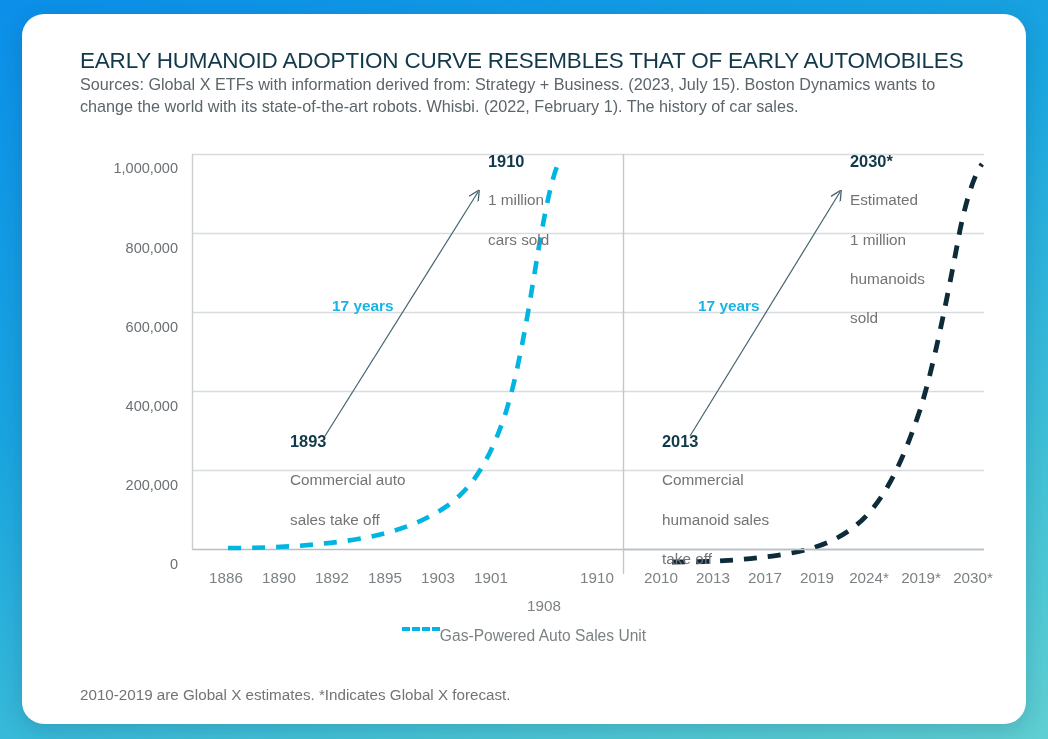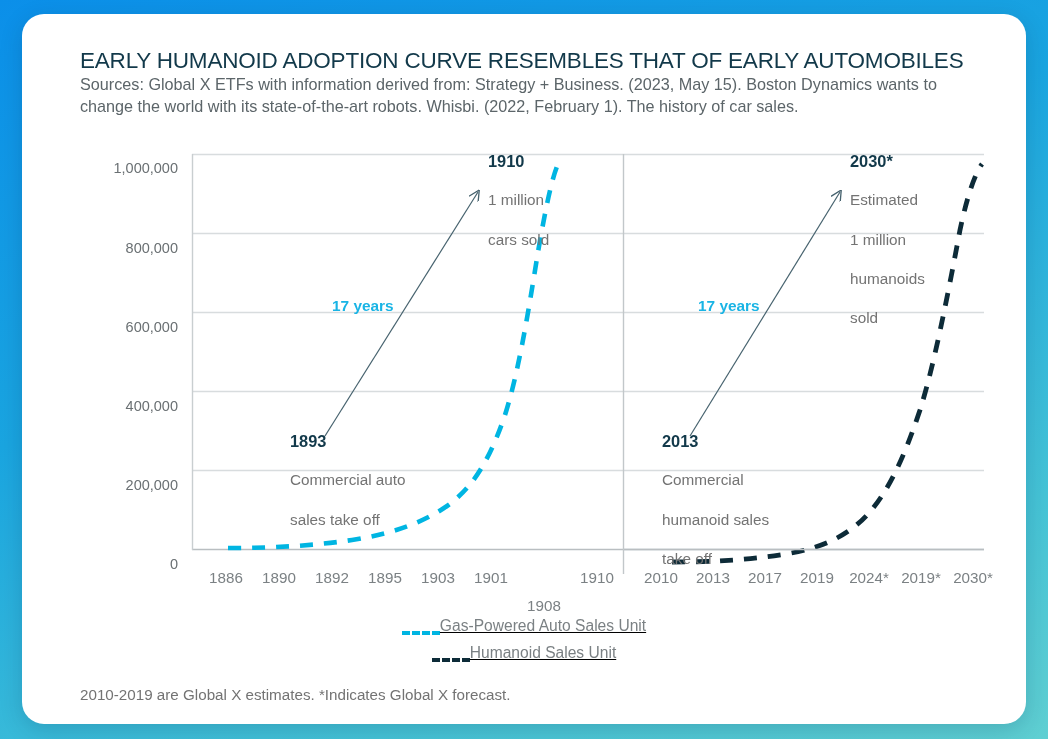--- a/index.html
+++ b/index.html
@@ -32,35 +32,35 @@
     position:absolute;text-align:center;width:70px;
     font-size:15.2px;color:#7b8184;
   }
   .ann{position:absolute;}
   .ann .yr{font-size:16.4px;font-weight:bold;color:#12394a;line-height:1.18;}
   .ann .bd{font-size:15.3px;color:#737373;line-height:1.32;margin-top:19px;}
   .yrs{
     position:absolute;font-size:15.4px;font-weight:bold;color:#19b4e5;
   }
   .leg{position:absolute;left:0;width:1004px;text-align:center;}
-  .leg-row{display:inline-flex;align-items:flex-end;gap:0;white-space:nowrap;text-decoration:underline;}
+  .leg-row{display:inline-flex;align-items:flex-start;gap:0;white-space:nowrap;}
   .leg-dash{display:inline-block;width:38px;height:0;border-top:4px dashed;}
   .leg-lbl{font-size:15.6px;color:#7b8184;}
   .foot{
     position:absolute;left:58px;top:672px;
     font-size:15.2px;color:#737373;
   }
 </style>
 </head>
 <body>
 
 <div id="card">
 
   <div class="h-title">EARLY HUMANOID ADOPTION CURVE RESEMBLES THAT OF EARLY AUTOMOBILES</div>
-  <div class="h-sub">Sources: Global X ETFs with information derived from: Strategy + Business. (2023, May 15). Boston Dynamics wants to change the world with its state-of-the-art robots. Whisbi. (2022, February 1). The history of car sales.</div>
+  <div class="h-sub">Sources: Global X ETFs with information derived from: Strategy + Business. (2023, July 15). Boston Dynamics wants to change the world with its state-of-the-art robots. Whisbi. (2022, February 1). The history of car sales.</div>
 
   <div class="ytick" style="left:60px;top:146px;">1,000,000</div>
   <div class="ytick" style="left:60px;top:226px;">800,000</div>
   <div class="ytick" style="left:60px;top:305px;">600,000</div>
   <div class="ytick" style="left:60px;top:384px;">400,000</div>
   <div class="ytick" style="left:60px;top:463px;">200,000</div>
   <div class="ytick" style="left:60px;top:542px;">0</div>
 
   <svg id="plot" viewBox="0 0 1004 710">
 
@@ -146,21 +146,15 @@
   </div>
 
   <div class="yrs" style="left:676px;top:283px;">17 years</div>
 
   <div class="leg" style="top:603px;">
     <span class="leg-row">
       <span class="leg-dash" style="border-color:#00b5e2;"></span>
       <span class="leg-lbl">Gas-Powered Auto Sales Unit</span>
     </span>
   </div>
-  <div class="leg" style="top:630px;">
-    <span class="leg-row">
-      <span class="leg-dash" style="border-color:#0d2b38;"></span>
-      <span class="leg-lbl">Humanoid Sales Unit</span>
-    </span>
-  </div>
 
   <div class="foot">2010-2019 are Global X estimates. *Indicates Global X forecast.</div>
 </div>
 
 </body></html>

